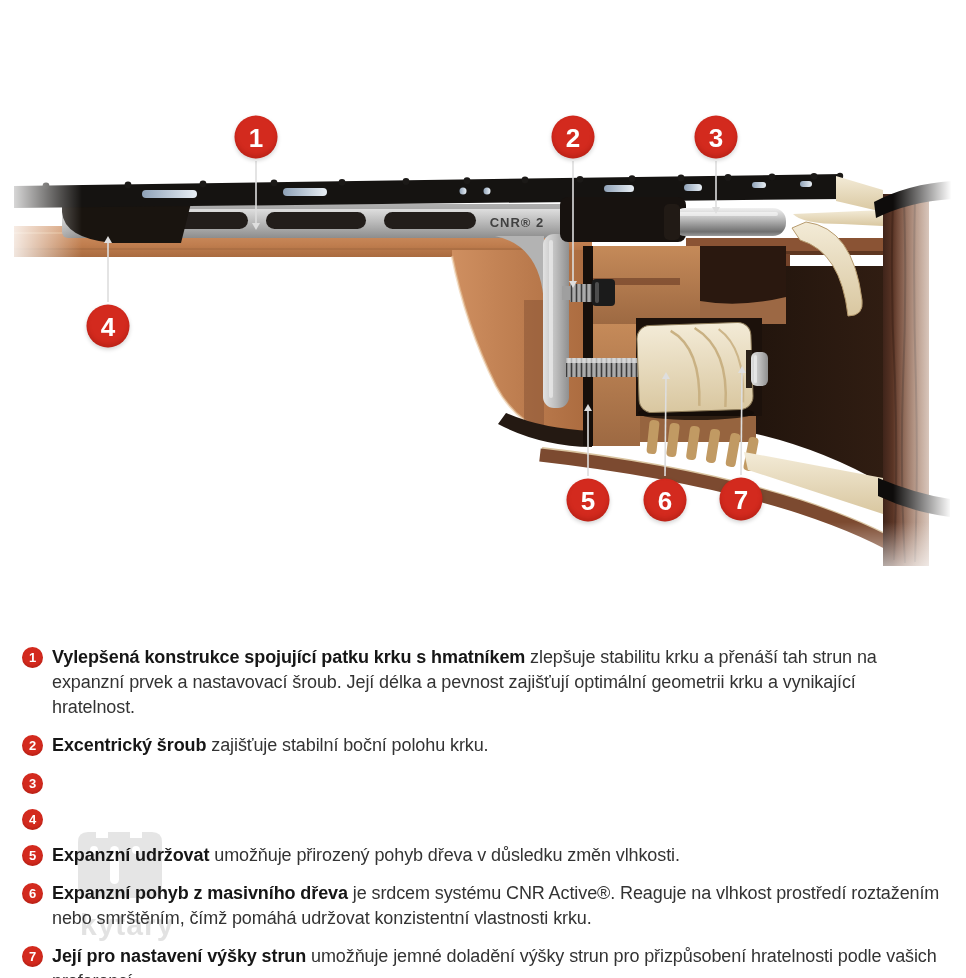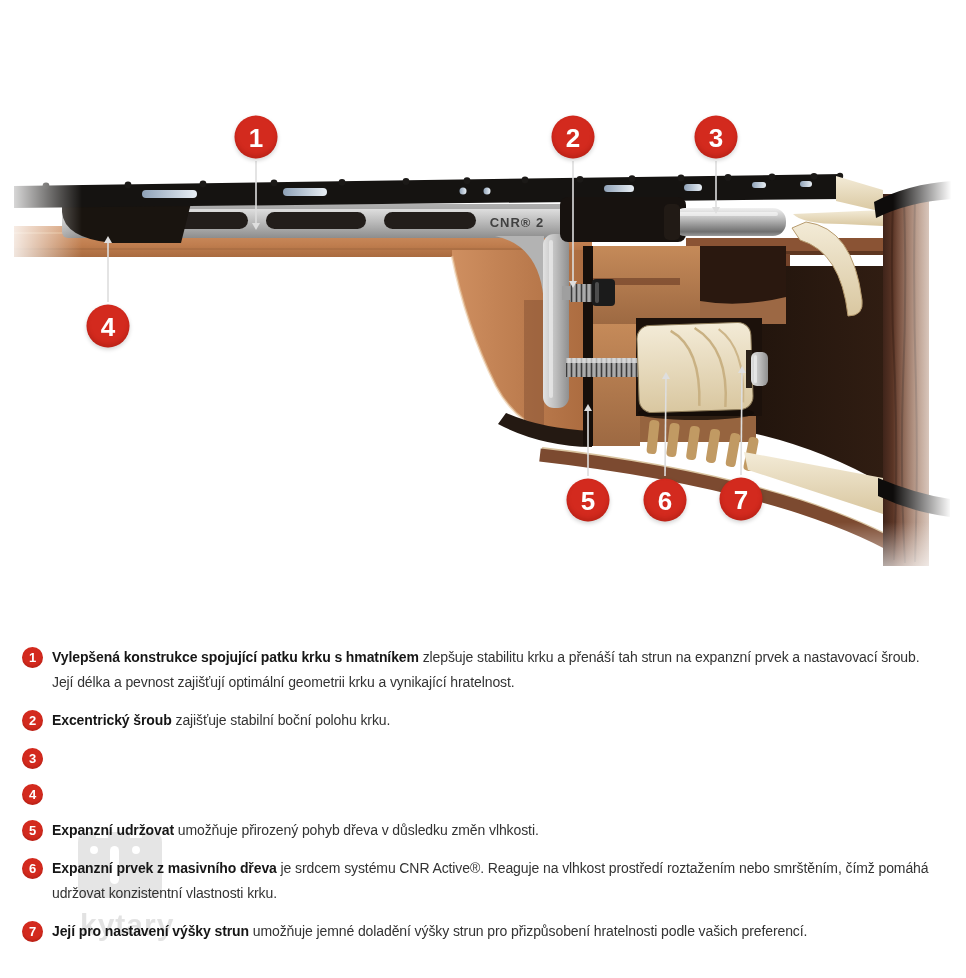--- a/index.html
+++ b/index.html
@@ -14,21 +14,21 @@
     transform:translate(-50%,-50%);
     box-shadow:0 2px 4px rgba(0,0,0,.18), inset 0 -3px 4px rgba(120,10,5,.25);}
   .callout span{color:#fff;font-size:26px;font-weight:bold;line-height:1;}
   
   #legend{position:absolute;left:22px;top:645px;width:920px;z-index:3;}
   .legend-item{display:flex;align-items:flex-start;gap:9px;margin-bottom:13px;}
   .legend-bullet{flex:0 0 auto;width:21px;height:21px;border-radius:50%;
     background:var(--accent,#d32a1e);color:#fff;font-size:13px;font-weight:bold;
     display:flex;align-items:center;justify-content:center;margin-top:2px;
     box-shadow:inset 0 -2px 2px rgba(120,10,5,.25);}
-  .legend-text{margin:0;font-size:14px;line-height:25px;color:#333333;letter-spacing:-0.1px;}
+  .legend-text{margin:0;font-size:18px;line-height:25px;color:#333333;letter-spacing:-0.1px;}
   .legend-text b{color:#161616;}
   
   #watermark{position:absolute;left:64px;top:828px;z-index:1;opacity:.5;pointer-events:none;}
   #watermark .wm-text{display:block;margin-top:2px;margin-left:16px;
     font-size:30px;font-weight:bold;color:#c7c7c7;letter-spacing:1px;}
 </style>
 </head>
 <body>
 
 <div class="stage">
@@ -293,21 +293,21 @@
       </div>
       <div class="legend-item">
         <span class="legend-bullet">4</span>
       </div>
       <div class="legend-item">
         <span class="legend-bullet">5</span>
         <p class="legend-text"><b>Expanzní udržovat</b> umožňuje přirozený pohyb dřeva v důsledku změn vlhkosti.</p>
       </div>
       <div class="legend-item">
         <span class="legend-bullet">6</span>
-        <p class="legend-text"><b>Expanzní prvek z masivního dřeva</b> je srdcem systému CNR Active®. Reaguje na vlhkost prostředí roztažením nebo smrštěním, čímž pomáhá udržovat konzistentní vlastnosti krku.</p>
+        <p class="legend-text"><b>Expanzní pohyb z masivního dřeva</b> je srdcem systému CNR Active®. Reaguje na vlhkost prostředí roztažením nebo smrštěním, čímž pomáhá udržovat konzistentní vlastnosti krku.</p>
       </div>
       <div class="legend-item">
         <span class="legend-bullet">7</span>
         <p class="legend-text"><b>Její pro nastavení výšky strun</b> umožňuje jemné doladění výšky strun pro přizpůsobení hratelnosti podle vašich preferencí.</p>
       </div>
     </div>
 
 </div>
 
 </body></html>

